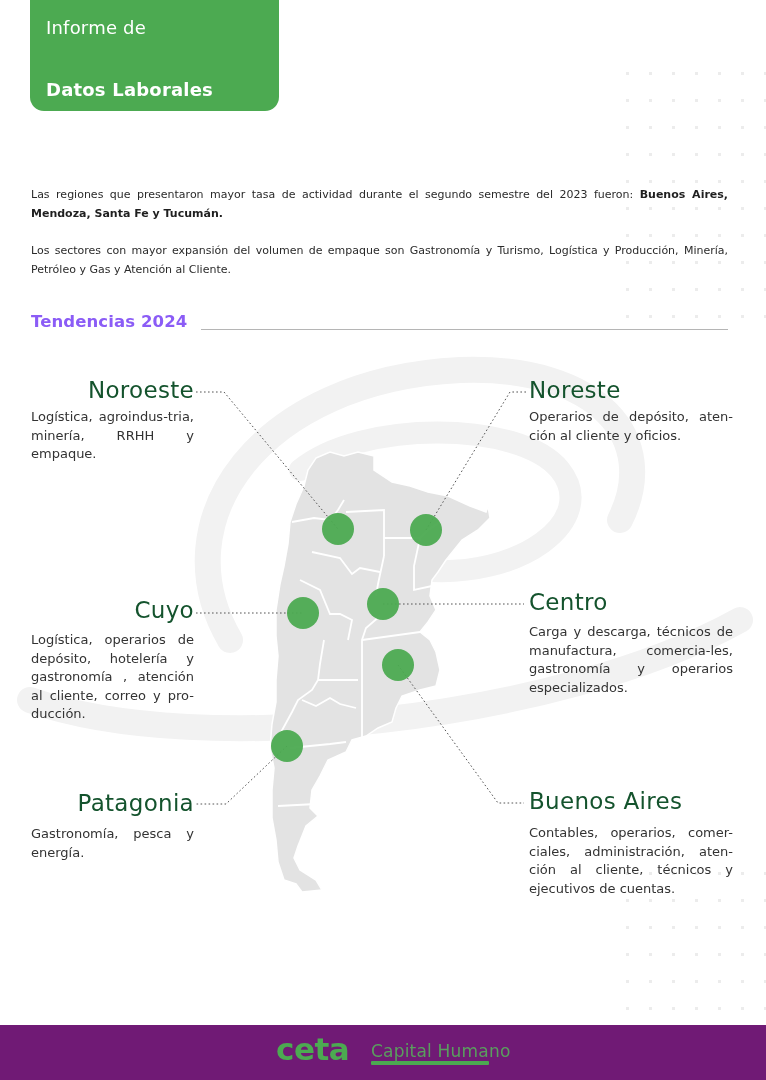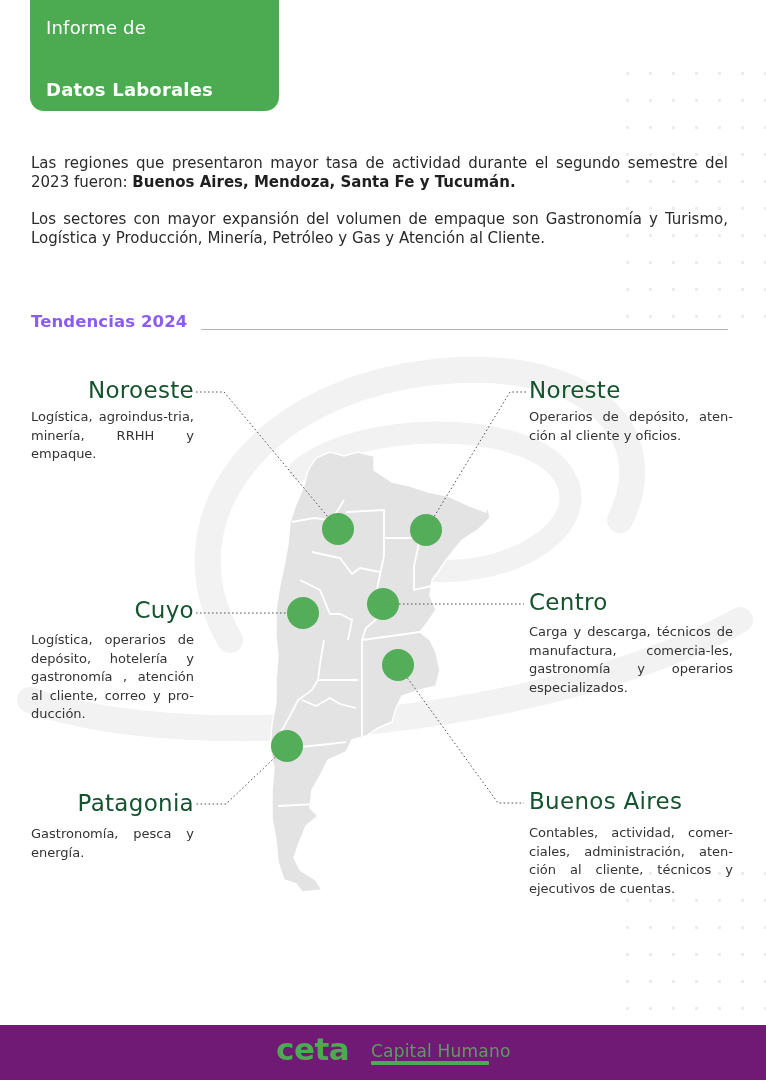--- a/index.html
+++ b/index.html
@@ -19,22 +19,22 @@
 
   .header-card {
     position: absolute; left: 30px; top: -20px; width: 249px; height: 131px;
     background: #4caa51; border-radius: 0 0 14px 14px;
     color: #fff; box-sizing: border-box; padding: 36px 0 0 16px;
   }
   .header-card .l1 { font-size: 18px; font-weight: normal; line-height: 24px; letter-spacing: 0.2px; }
   .header-card .l2, .header-card .l3 { font-size: 18px; font-weight: bold; line-height: 24px; letter-spacing: 0.2px; margin-top: 38px; }
 
   .intro {
-    position: absolute; left: 31px; width: 697px; font-size: 15px; line-height: 19px;
-    text-align: justify; color: #2a2a2a;
+    position: absolute; left: 31px; width: 697px; font-size: 11px; line-height: 19px;
+    text-align: justify; color: #2a2a2a; margin-top: 31px;
   }
   .intro p { margin: 0; }
   .intro b { font-weight: bold; color: #1f1f1f; }
 
   .section-title {
     position: absolute; left: 31px; top: 312px; font-size: 16.5px; font-weight: bold;
     color: #8b5cf6; letter-spacing: 0.1px;
   }
   .section-rule {
     position: absolute; left: 201px; top: 329px; width: 527px; height: 1px; background: #b5b5b5;
@@ -153,19 +153,19 @@
 <div class="region-name right" style="left:31px; top:790px; width:163px;">Patagonia</div>
 <div class="region-desc left" style="left:31px; top:825px;">Gastronomía, pesca y energía.</div>
 
 <div class="region-name" style="left:529px; top:377px;">Noreste</div>
 <div class="region-desc right" style="left:529px; top:408px;">Operarios de depósito, aten-ción al cliente y oficios.</div>
 
 <div class="region-name" style="left:529px; top:589px;">Centro</div>
 <div class="region-desc right" style="left:529px; top:623px;">Carga y descarga, técnicos de manufactura, comercia-les, gastronomía y operarios especializados.</div>
 
 <div class="region-name" style="left:529px; top:788px;">Buenos Aires</div>
-<div class="region-desc right" style="left:529px; top:824px;">Contables, actividad, comer-ciales, administración, aten-ción al cliente, técnicos y ejecutivos de cuentas.</div>
+<div class="region-desc right" style="left:529px; top:824px;">Contables, operarios, comer-ciales, administración, aten-ción al cliente, técnicos y ejecutivos de cuentas.</div>
 
 <div class="footer">
   <div class="brand">ceta</div>
   <div class="sub">Capital Humano</div>
   <div class="underline"></div>
 </div>
 
 </body></html>

